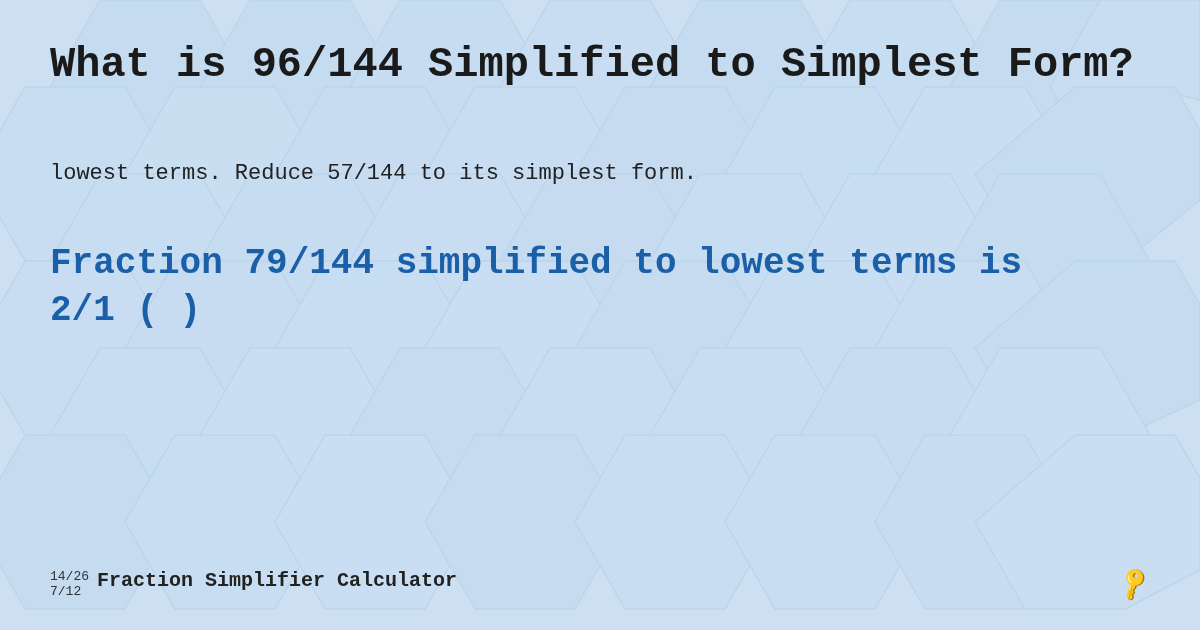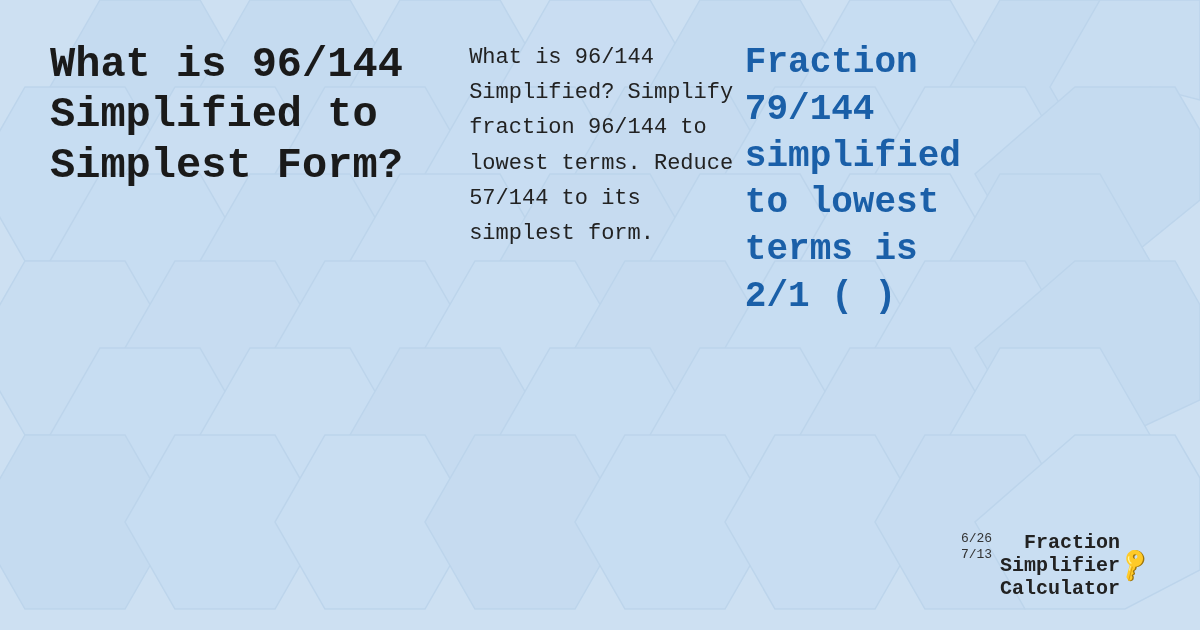--- a/index.html
+++ b/index.html
@@ -32,21 +32,21 @@
       width: 100%;
       height: 100%;
     }
 
     .content {
       position: relative;
       z-index: 1;
       padding: 40px 50px 30px 50px;
       height: 100%;
       display: flex;
-      flex-direction: row;
+      flex-direction: column;
     }
 
     .main-title {
       font-size: 42px;
       font-weight: bold;
       color: #1a1a1a;
       line-height: 1.2;
       margin-bottom: 30px;
       font-family: 'Courier New', Courier, monospace;
     }
@@ -190,36 +190,36 @@
       <polygon points="925,435 1025,435 1075,522 1025,609 925,609 875,522" fill="#bdd6f0" stroke="#9fc0e0"></polygon>
       <polygon points="1075,435 1175,435 1200,478 1200,570 1125,609 1025,609 975,522" fill="#c3ddf4" stroke="#9fc0e0"></polygon>
     </g>
   </svg>
 </div>
 
 <div class="content">
   <h1 class="main-title">What is 96/144 Simplified to Simplest Form?</h1>
 
   <p class="description">
-    <span>What is 96/144 Simplified? Simplify fraction 96/144 to</span><br>
+    <br>
     <span>lowest terms. Reduce 57/144 to its simplest form.</span>
   </p>
 
   <div class="result-section">
     <p class="result-text">
       <span>Fraction 79/144 simplified to lowest terms is</span><br>
       <span>2/1 ( )</span>
     </p>
   </div>
 
   <div class="footer">
     <div class="footer-left">
       <div class="fraction-stack">
-        <span>6/26</span>
-        <span>7/13</span>
+        <span>14/26</span>
+        <span>7/12</span>
       </div>
       <span class="footer-brand">Fraction Simplifier Calculator</span>
     </div>
 
     <div class="logo-right">
       <span class="key-icon">🔑</span>
     </div>
   </div>
 </div>
 

